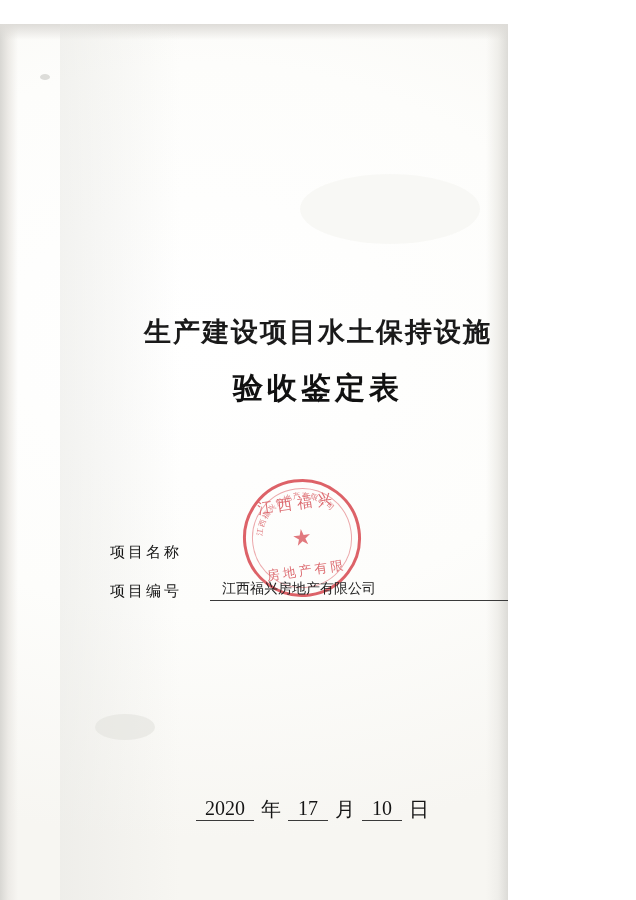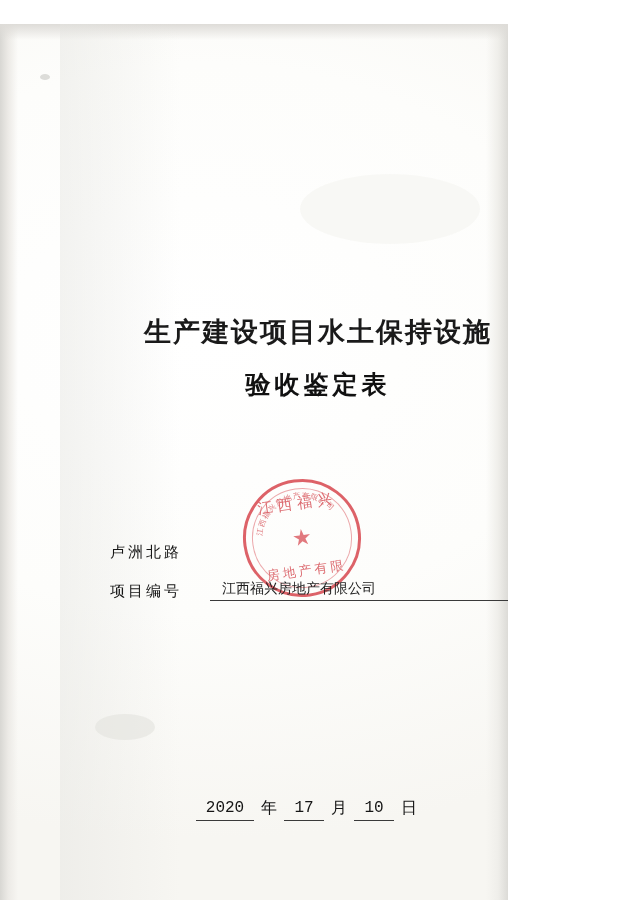--- a/index.html
+++ b/index.html
@@ -70,21 +70,21 @@
   .title-line1 {
     font-family: "DejaVu Serif", serif;
     font-size: 27px;
     letter-spacing: 2px;
     color: #1a1a1a;
     font-weight: 600;
   }
   .title-line2 {
     margin-top: 18px;
     font-family: "DejaVu Serif", serif;
-    font-size: 25px;
+    font-size: 30px;
     letter-spacing: 4px;
     color: #111111;
     font-weight: 700;
   }
 
   
   .fields {
     position: absolute;
     left: 110px;
     top: 505px;
@@ -184,22 +184,22 @@
     letter-spacing: 1.1px;
   }
 
   
   .date-row {
     position: absolute;
     left: 196px;
     top: 775px;
     display: flex;
     align-items: flex-end;
-    font-family: Liberation Mono, monospace;
-    font-size: 16px;
+    font-family: Liberation Serif, serif;
+    font-size: 20px;
     color: #151515;
   }
   .date-num {
     border-bottom: 1px solid #3a3a3a;
     padding: 0 6px 2px 6px;
     min-width: 46px;
     text-align: center;
     line-height: 19px;
   }
   .date-num.small { min-width: 28px; }
@@ -239,21 +239,21 @@
       </svg>
     </div>
     <div class="seal-arc-top">江西福兴</div>
     <div class="seal-star">★</div>
     <div class="seal-arc-bottom">房地产有限</div>
   </div>
 
   <div class="fields">
 
     <div class="field-row">
-      <div class="field-label">卢洲北路</div>
+      <div class="field-label">项目名称</div>
     </div>
 
 
 
     <div class="field-row">
       <div class="field-label">项目编号</div>
       <div class="field-value">江西福兴房地产有限公司</div>
     </div>
 
   </div>

